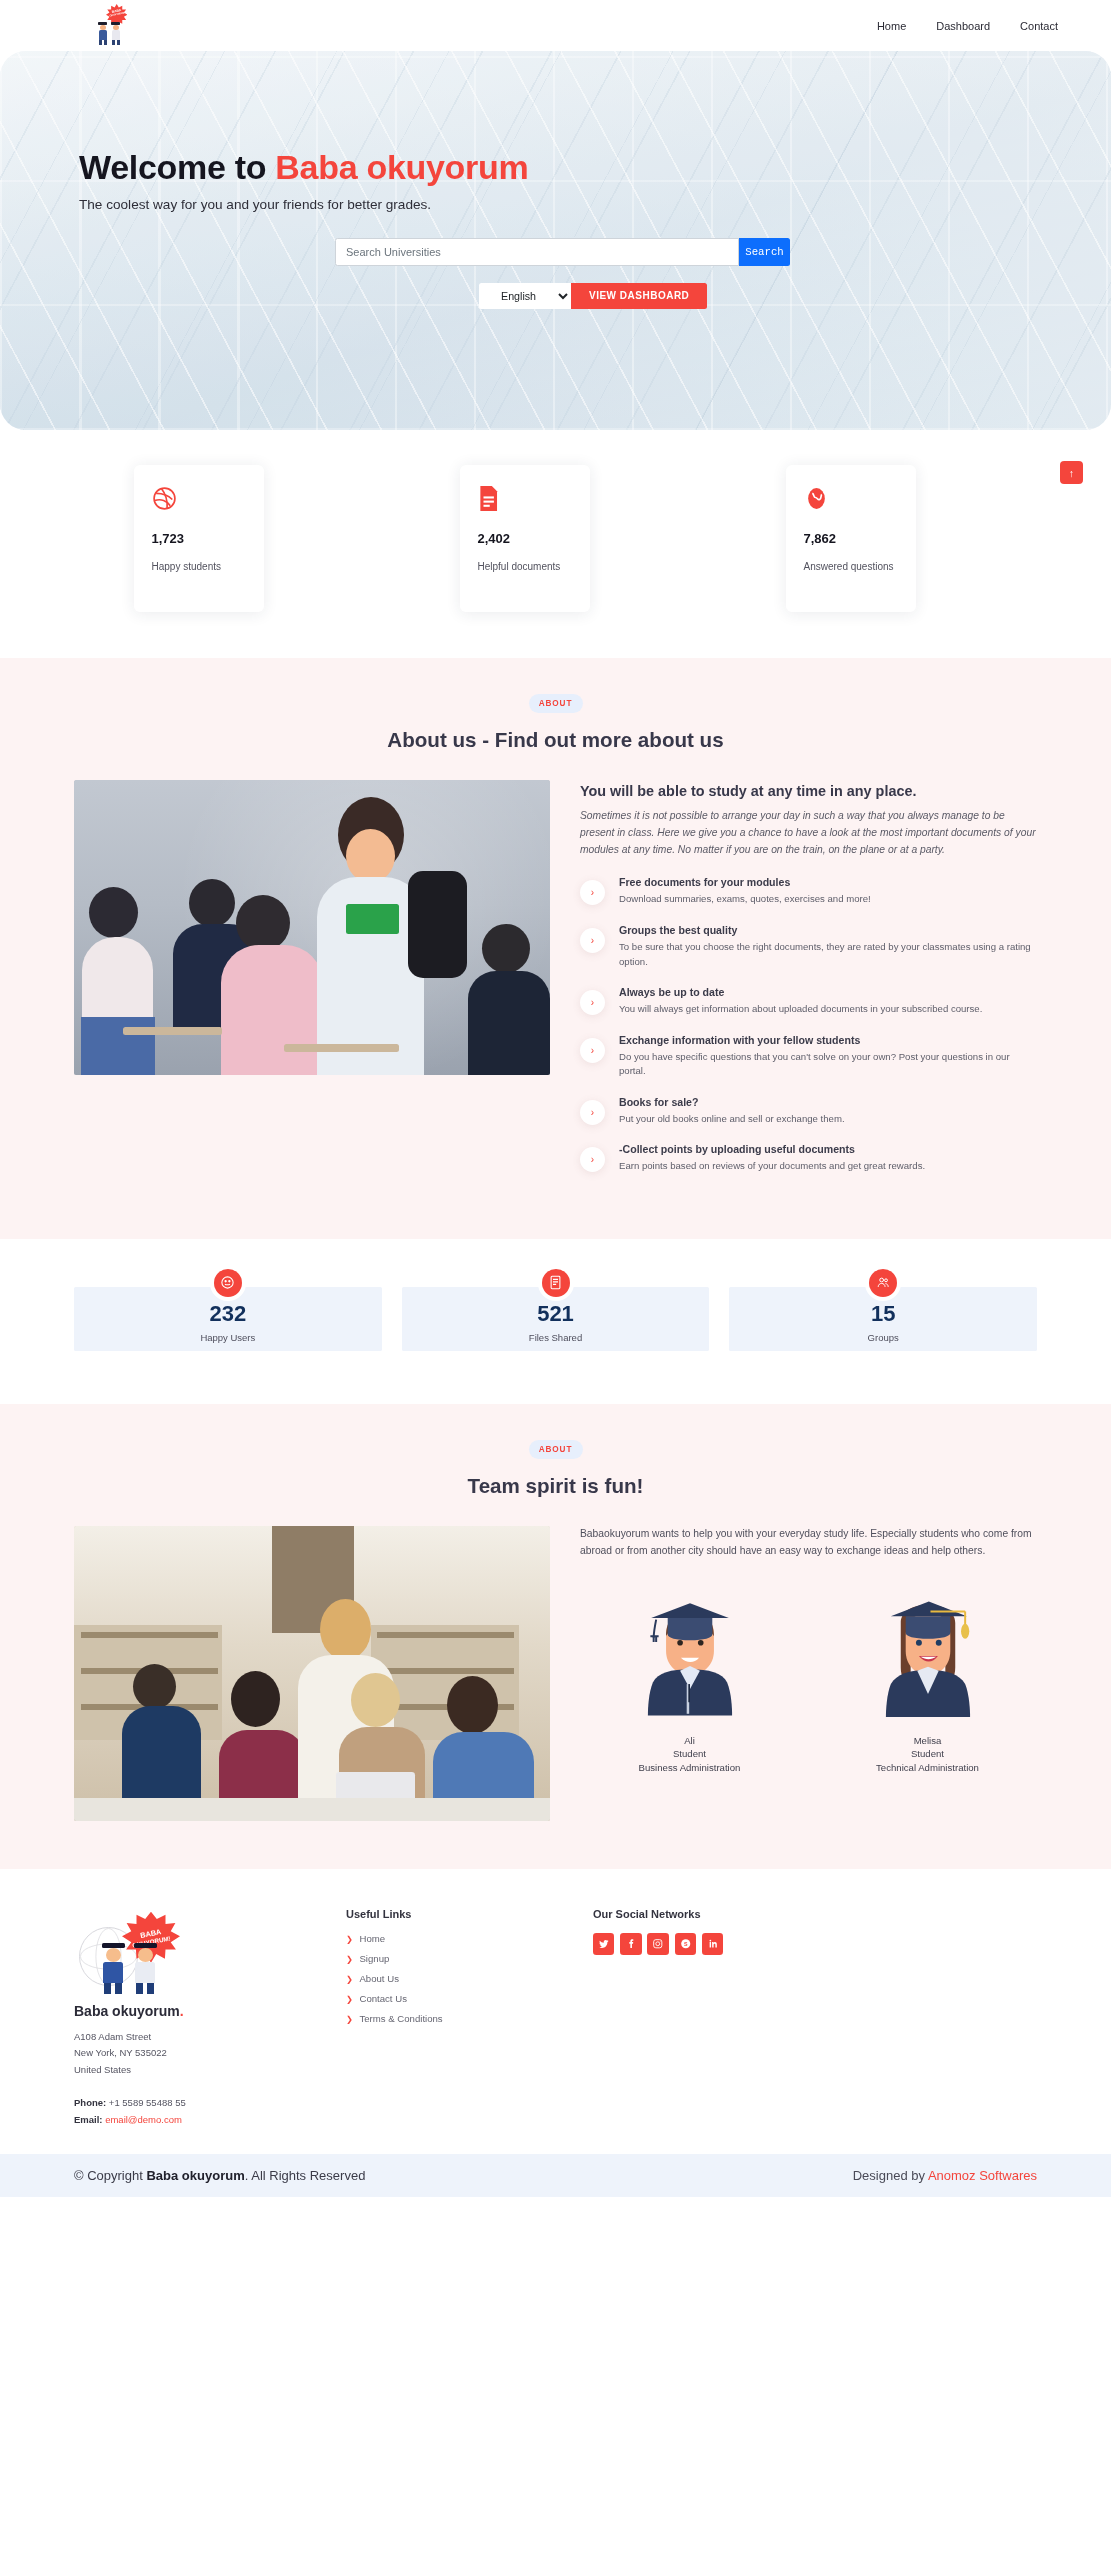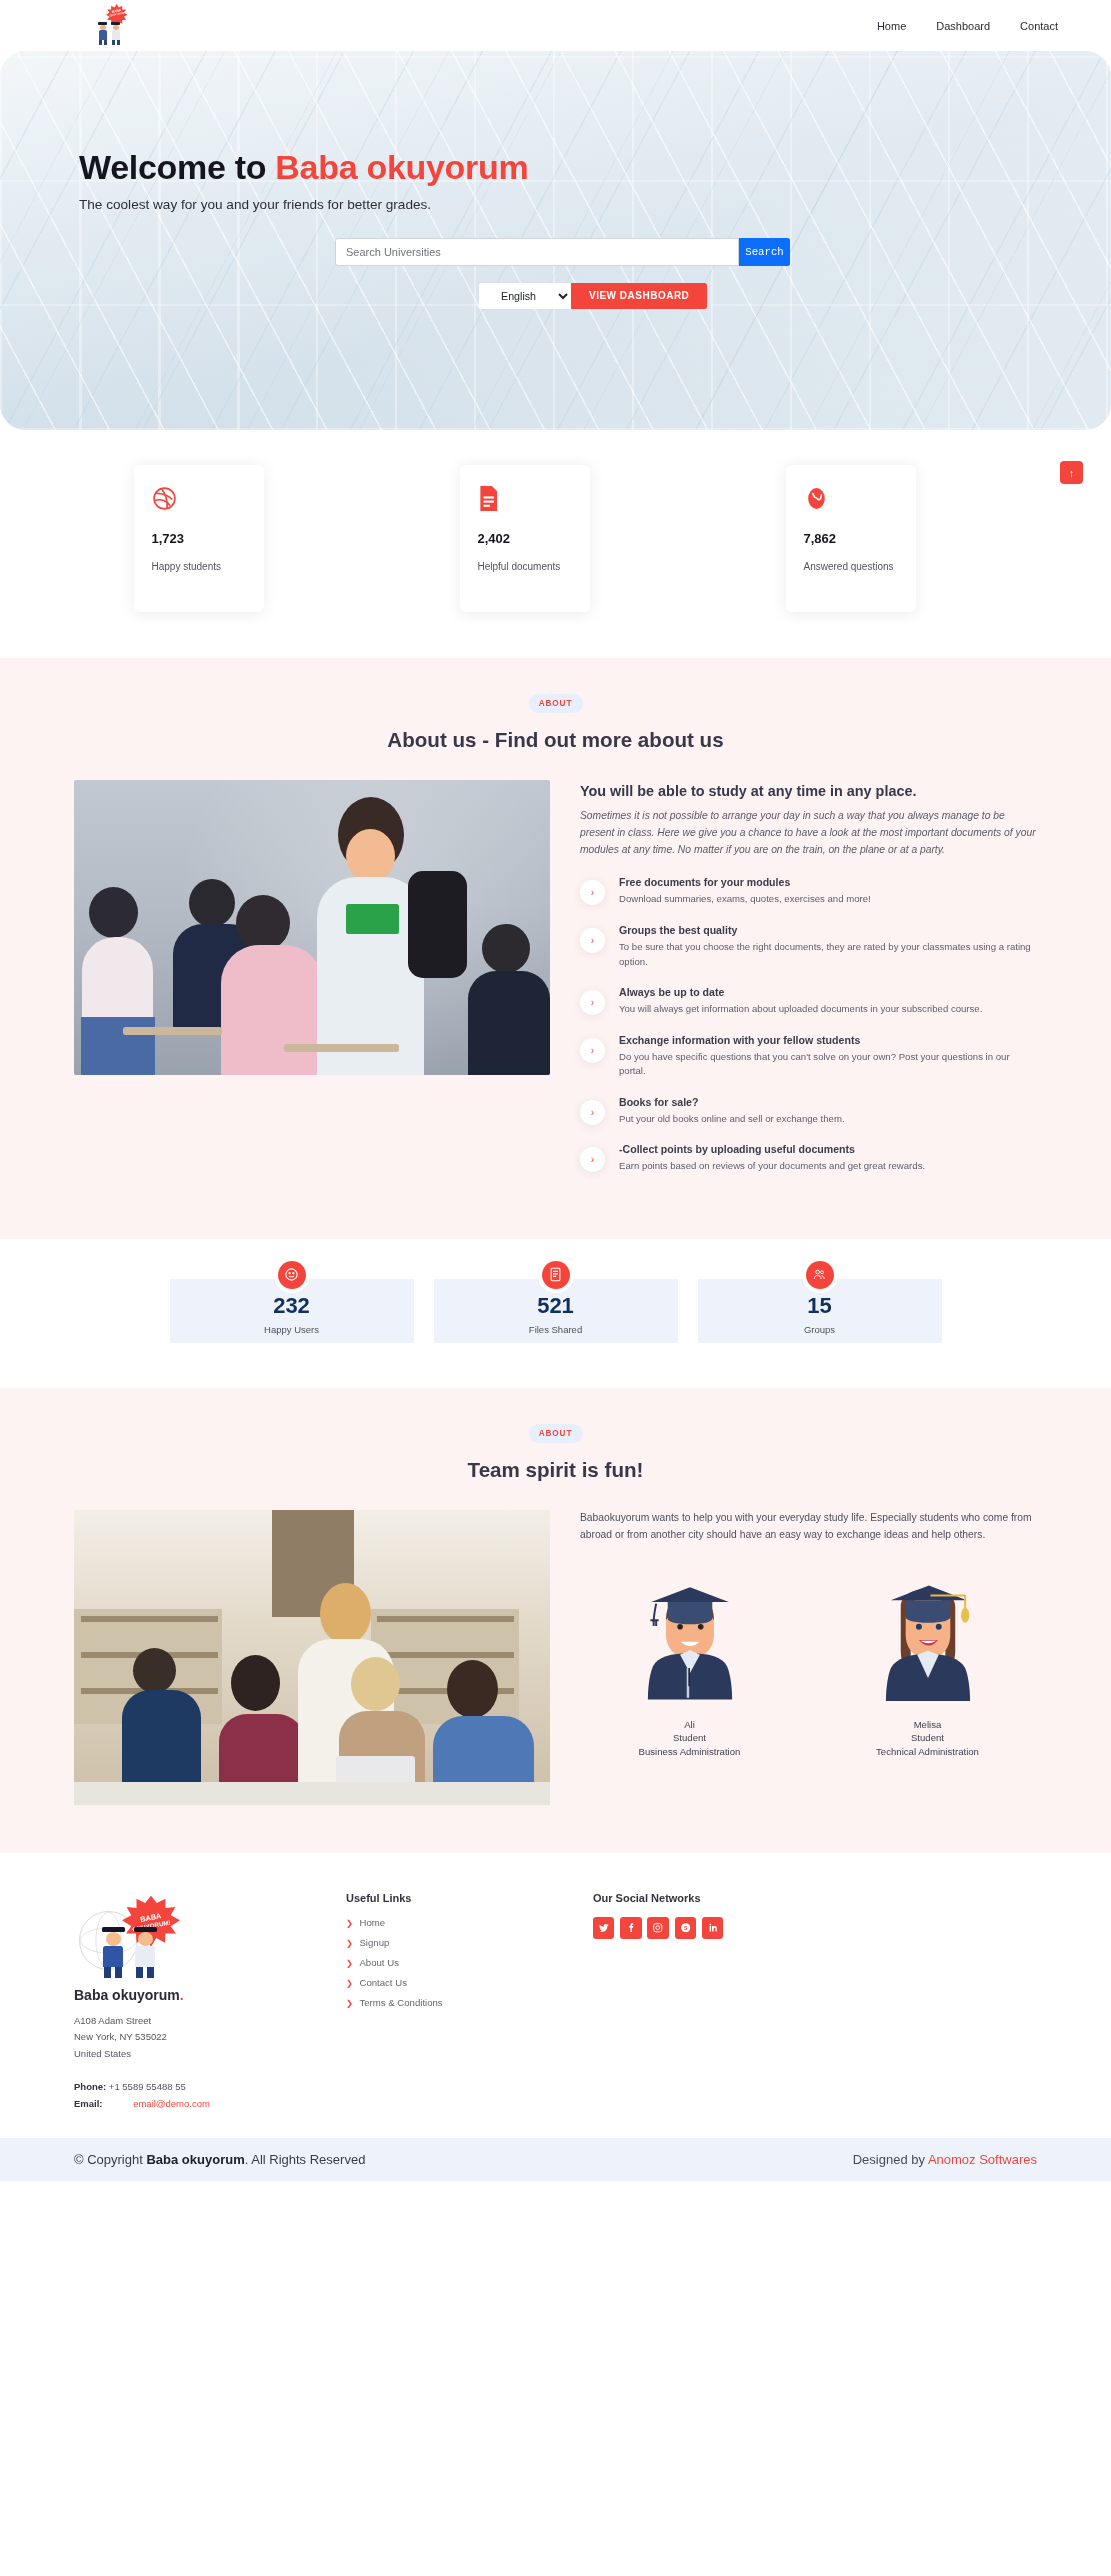--- a/index.html
+++ b/index.html
@@ -288,22 +288,22 @@
     line-height: 1.55;
     max-width: 412px;
   }
 
   
   .counters-section {
     background: #fff;
     padding: 40px 0 45px 0;
   }
   .counters-wrap {
-    width: 772px;
-    margin: 0 auto;
+    width: 963px;
+    margin: 8px auto;
     display: flex;
     gap: 20px;
   }
   .counter-card {
     flex: 1;
     background: #eef3fb;
     height: 64px;
     position: relative;
     display: flex;
     flex-direction: column;
@@ -431,21 +431,21 @@
   .fkid.b .legs i { background: #1f3d78; }
 
   .fbrand-name {
     font-size: 14px; font-weight: bold; color: #2b2b38;
     margin-bottom: 10px;
   }
   .fbrand-name .dot { color: #f4453c; }
   .faddr { font-size: 9.5px; color: #555562; line-height: 1.75; }
   .fcontact { margin-top: 15px; font-size: 9.5px; color: #555562; line-height: 1.85; }
   .fcontact b { color: #33333f; }
-  .fcontact a { color: #f4453c; text-decoration: none; margin-left: 28px; }
+  .fcontact a { color: #f4453c; text-decoration: none; }
 
   .fcol-links { width: 247px; padding-top: 1.6px; }
   .fcol-social { flex: 1; padding-top: 1.6px; }
   .fhead {
     font-size: 11px; font-weight: bold; color: #33333f;
     margin-bottom: 13px;
   }
   .flink {
     display: flex; align-items: center; gap: 6.6px;
     font-size: 9.6px; color: #666672;

